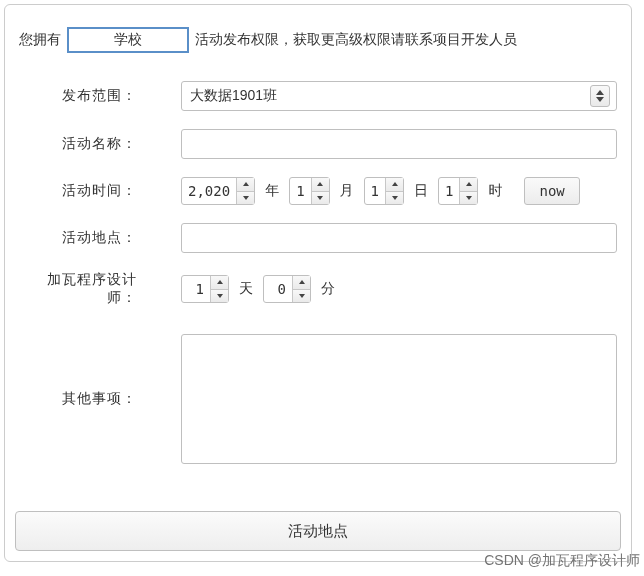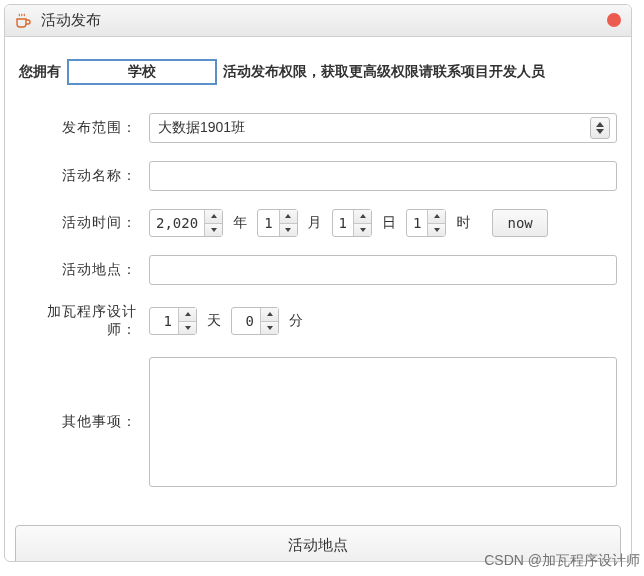--- a/index.html
+++ b/index.html
@@ -40,31 +40,31 @@
 .content {
   padding: 22px 14px 12px 14px;
   flex: 1;
   display: flex;
   flex-direction: column;
 }
 .permline {
   display: flex; align-items: center; gap: 6px;
   font-size: 14px;
   margin-bottom: 28px;
-  font-weight: bold;
 }
 .perm-box {
   border: 2px solid #5a8fc8;
-  width: 150px; height: 26px;
+  width: 122px; height: 26px;
   display: flex; align-items: center; justify-content: center;
   background: #fff;
 }
 .form-row {
   display: flex; align-items: center;
   margin-bottom: 18px;
+  gap: 32px;
 }
 .form-label {
   width: 130px;
   text-align: right;
   padding-right: 12px;
   letter-spacing: 1px;
 }
 .field-area {
   flex: 1;
   display: flex;
@@ -167,31 +167,20 @@
   right: 4px; bottom: 6px;
   color: #737373;
   font-size: 14px;
 }
 .cup-icon svg { display:block; }
 </style>
 </head>
 <body>
 
 <div class="window">
-  <div class="titlebar">
-    <span class="cup-icon">
-      <svg width="18" height="16" viewBox="0 0 18 16">
-        <path d="M2 6 h9 v5 a3 3 0 0 1 -3 3 h-3 a3 3 0 0 1 -3 -3 z" fill="none" stroke="#d86a2a" stroke-width="1.4"></path>
-        <path d="M11 7 h2 a2 2 0 0 1 0 4 h-2" fill="none" stroke="#d86a2a" stroke-width="1.4"></path>
-        <path d="M4 1 q1 1 0 2 M6.5 1 q1 1 0 2 M9 1 q1 1 0 2" fill="none" stroke="#d86a2a" stroke-width="1.2"></path>
-      </svg>
-    </span>
-    <span>活动发布</span>
-    <span class="close-dot"></span>
-  </div>
 
   <div class="content">
 
     <div class="permline">
       <span>您拥有</span>
       <span class="perm-box">
         <span>学校</span>
       </span>
       <span>活动发布权限，获取更高级权限请联系项目开发人员</span>
     </div>

